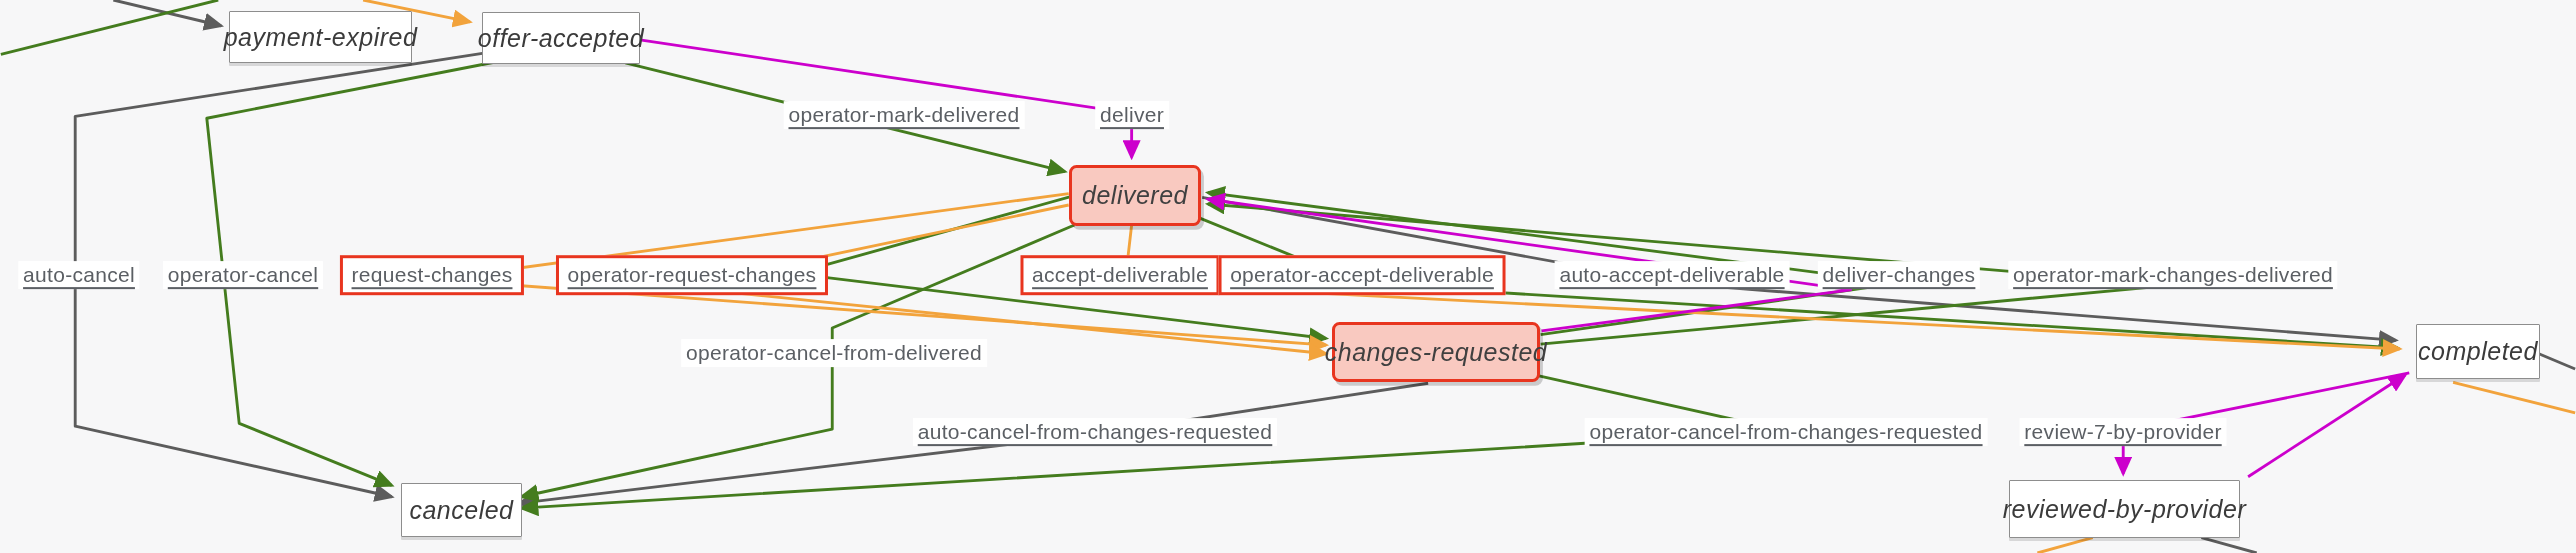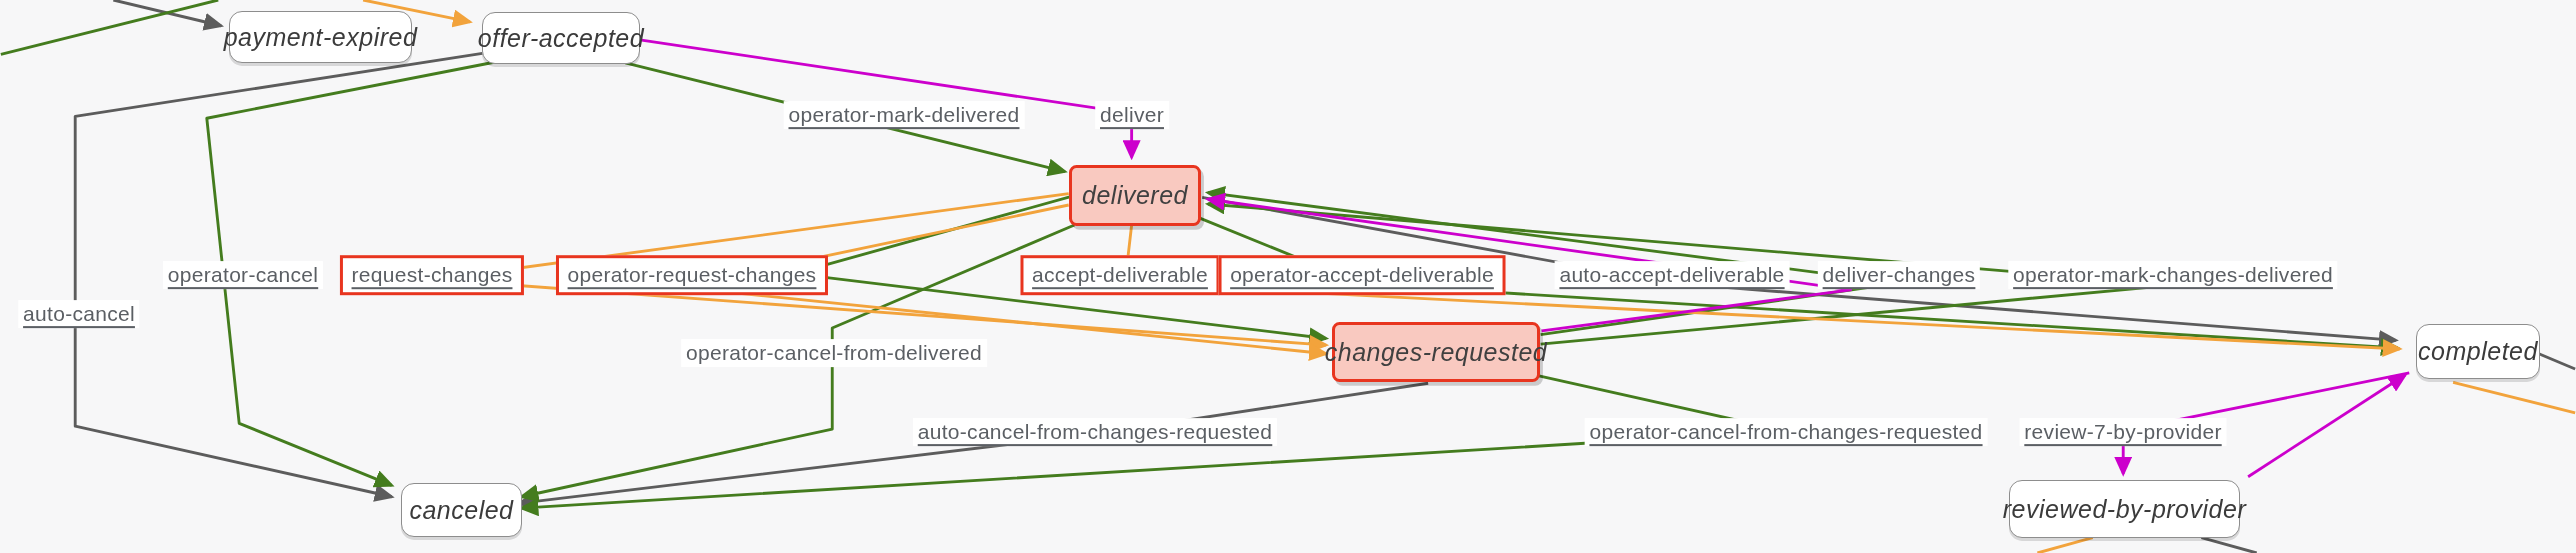--- a/index.html
+++ b/index.html
@@ -4,21 +4,21 @@
 <style>
   html,body{margin:0;padding:0;background:#f7f7f8;}
   #canvas{
     position:relative;width:2576px;height:553px;overflow:hidden;
     background:#f7f7f8;
     font-family:"Liberation Sans","DejaVu Sans",sans-serif;
   }
   #edges{position:absolute;left:0;top:0;width:2576px;height:553px;}
   .node{
     position:absolute;display:flex;align-items:center;justify-content:center;
-    background:#ffffff;border:1.9px solid #8d8d8d;border-radius:13px;
+    background:#ffffff;border:1.9px solid #8d8d8d;border-radius:1px;
     font-style:italic;font-size:25px;color:#3b3b3b;letter-spacing:0.5px;
     box-shadow:0 2.9px 0 rgba(0,0,0,.13);white-space:nowrap;box-sizing:border-box;
     z-index:3;
   }
   .node.highlight{
     background:#f9c9c0;border:3.8px solid #e8351f;border-radius:7.6px;color:#404040;
     box-shadow:2.9px 3.8px 0 rgba(0,0,0,.18);
   }
   .elabel{
     position:absolute;transform:translate(-50%,-50%);
@@ -84,21 +84,21 @@
       <div class="node" style="left: 482px; top: 12.4px; width: 158px; height: 52px;">offer-accepted</div>
       <div class="node highlight" style="left: 1069px; top: 165px; width: 132px; height: 61px;">delivered</div>
       <div class="node highlight" style="left: 1332px; top: 322px; width: 208px; height: 60px;">changes-requested</div>
       <div class="node" style="left: 2416px; top: 324px; width: 124px; height: 55px;">completed</div>
       <div class="node" style="left: 401px; top: 483px; width: 121px; height: 54px;">canceled</div>
       <div class="node" style="left: 2009px; top: 480px; width: 231px; height: 58px;">reviewed-by-provider</div>
     </div>
   <div id="labels-layer">
       <div class="elabel underline" style="left: 904px; top: 115px;">operator-mark-delivered</div>
       <div class="elabel underline" style="left: 1132px; top: 115px;">deliver</div>
-      <div class="elabel underline" style="left: 79px; top: 275px; margin-top: 39px;">auto-cancel</div>
+      <div class="elabel underline" style="left: 79px; top: 275px;">auto-cancel</div>
       <div class="elabel underline" style="left: 243px; top: 275px;">operator-cancel</div>
       <div class="elabel underline boxed" style="left: 432px; top: 275px;">request-changes</div>
       <div class="elabel underline boxed" style="left: 672px; top: 275px; margin-left: 20px;">operator-request-changes</div>
       <div class="elabel underline boxed" style="left: 1120px; top: 275px;">accept-deliverable</div>
       <div class="elabel underline boxed" style="left: 1362px; top: 275px;">operator-accept-deliverable</div>
       <div class="elabel underline" style="left: 1672px; top: 275px;">auto-accept-deliverable</div>
       <div class="elabel underline" style="left: 1899px; top: 275px;">deliver-changes</div>
       <div class="elabel underline" style="left: 2173px; top: 275px;">operator-mark-changes-delivered</div>
       <div class="elabel" style="left: 834px; top: 353px;">operator-cancel-from-delivered</div>
       <div class="elabel underline" style="left: 1095px; top: 432px;">auto-cancel-from-changes-requested</div>

